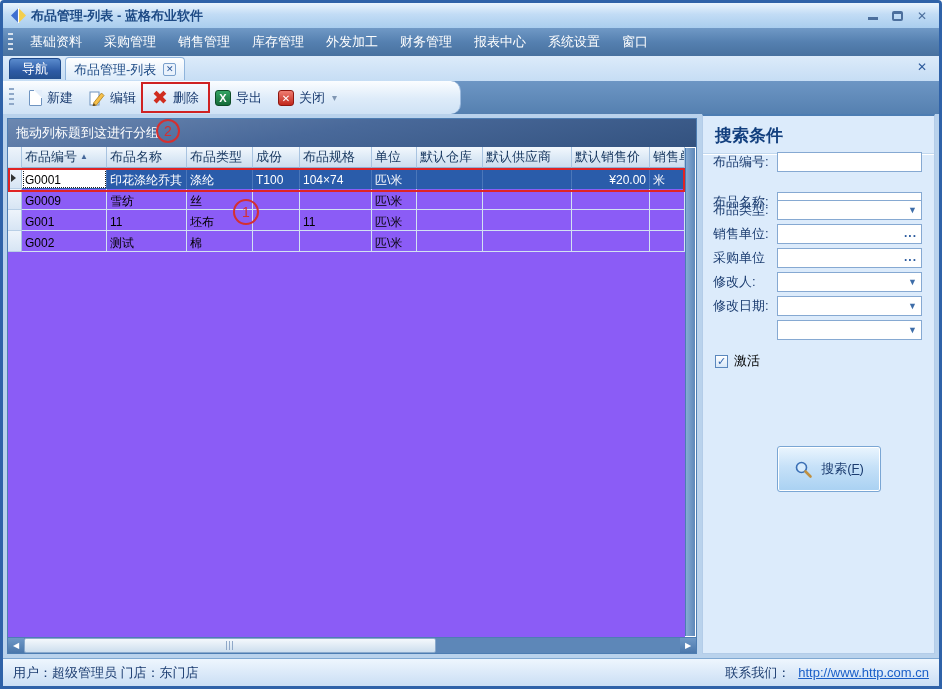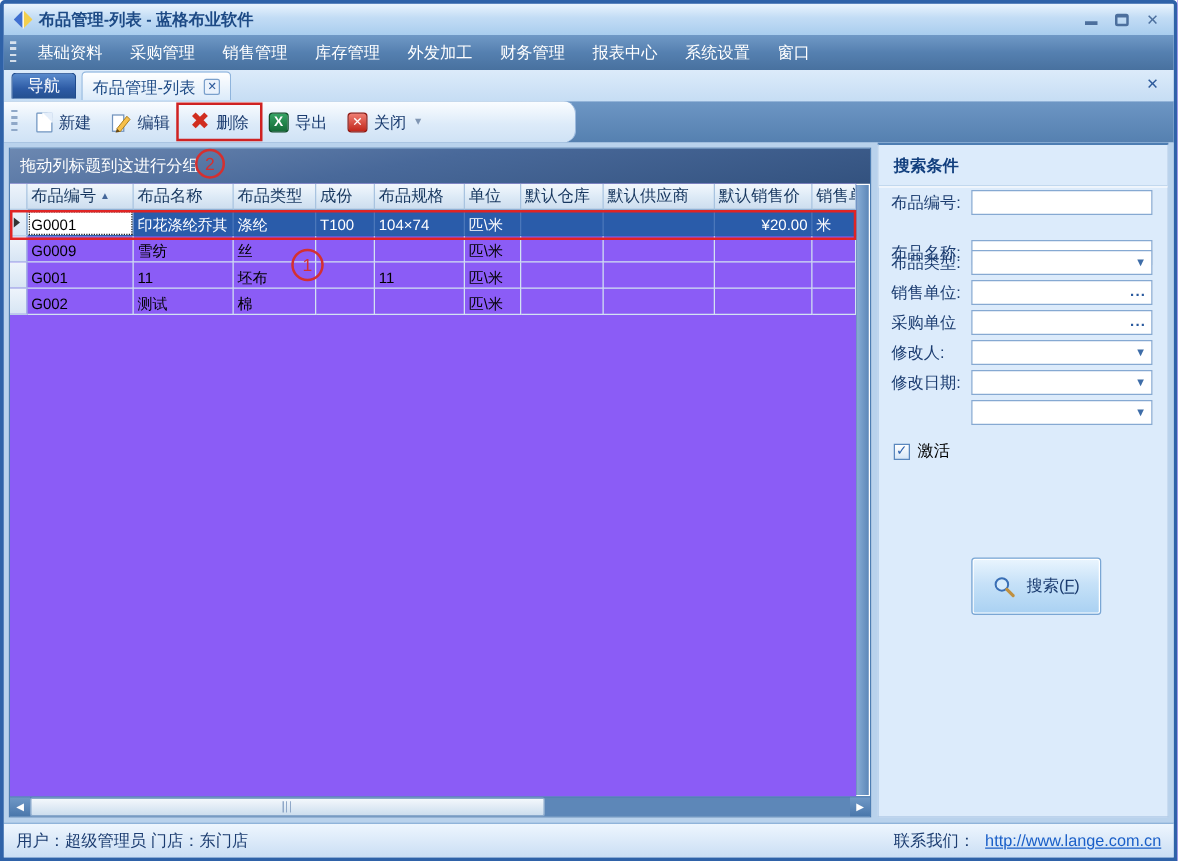--- a/index.html
+++ b/index.html
@@ -81,21 +81,21 @@
 
   .hscroll { height:16px; flex:0 0 auto; display:flex; background:#5d87b8; border-top:1px solid #4d7db2; }
   .hs-arrow { width:16px; height:15px; background:linear-gradient(#6f98c6,#4a77ab); color:#fff; font-size:8px; line-height:15px; text-align:center; flex:0 0 auto; }
   .hs-thumb { width:412px; height:15px; background:linear-gradient(#f4f8fc,#cddeee); border:1px solid #8aa9cc; border-radius:2px; flex:0 0 auto;
               display:flex; align-items:center; justify-content:center; }
   .hs-grip { width:9px; height:9px; background:repeating-linear-gradient(90deg,#8fa8c8 0 1px,rgba(0,0,0,0) 1px 3px); }
   .hs-track { flex:1; }
 
   
   .search-panel { position:absolute; left:699px; right:4px; top:0; bottom:4px; background:#dcebfb; border:1px solid #b3cce8; border-top:2px solid #4d7db2; }
-  .panel-title { font-size:13px; font-weight:bold; color:#123f7e; padding:8px 0 6px 12px; border-bottom:1px solid #c2d8ee; box-shadow:0 1px 0 #fff; }
+  .panel-title { font-size:17px; font-weight:bold; color:#123f7e; padding:8px 0 6px 12px; border-bottom:1px solid #c2d8ee; box-shadow:0 1px 0 #fff; }
   .field-row { position:absolute; left:10px; right:10px; height:20px; display:flex; align-items:center; }
   .f-label { width:64px; font-size:13px; color:#1b3c70; flex:0 0 auto; }
   .f-ctrl { width:145px; height:20px; background:#fff; border:1px solid #86a9d2; display:flex; align-items:center; flex:0 0 auto; position:relative; }
   .f-input { width:100%; height:100%; border:none; outline:none; font-size:12px; padding:0 3px; background:transparent; }
   .f-caret { position:absolute; right:4px; top:4px; color:#3e6da8; font-size:9px; }
   .f-dots { position:absolute; right:4px; top:1px; color:#2a5a9e; font-weight:bold; font-size:12px; letter-spacing:1px; }
   .chk-row { position:absolute; left:12px; display:flex; align-items:center; gap:6px; }
   .checkbox { width:13px; height:13px; border:1px solid #5a87bd; background:linear-gradient(#fff,#d7e7f7); color:#2f62ad;
               font-size:11px; font-weight:bold; line-height:11px; text-align:center; }
   .chk-label { font-size:13px; color:#000000; }
@@ -349,20 +349,20 @@
         </svg>
         <span><span>搜索(</span><u>F</u><span>)</span></span>
       </div>
     </div>
   </div>
 
   <div class="statusbar">
     <div class="status-left">用户：超级管理员  门店：东门店</div>
     <div class="status-right">
       <span>联系我们：</span>
-      <span class="status-link">http://www.lange.com.cn</span>
+      <span class="status-link">http://www.http.com.cn</span>
     </div>
   </div>
 
   <div id="circle2" class="annot-circle">2</div>
   <div id="circle1" class="annot-circle">1</div>
 
 </div>
 
 </body></html>

